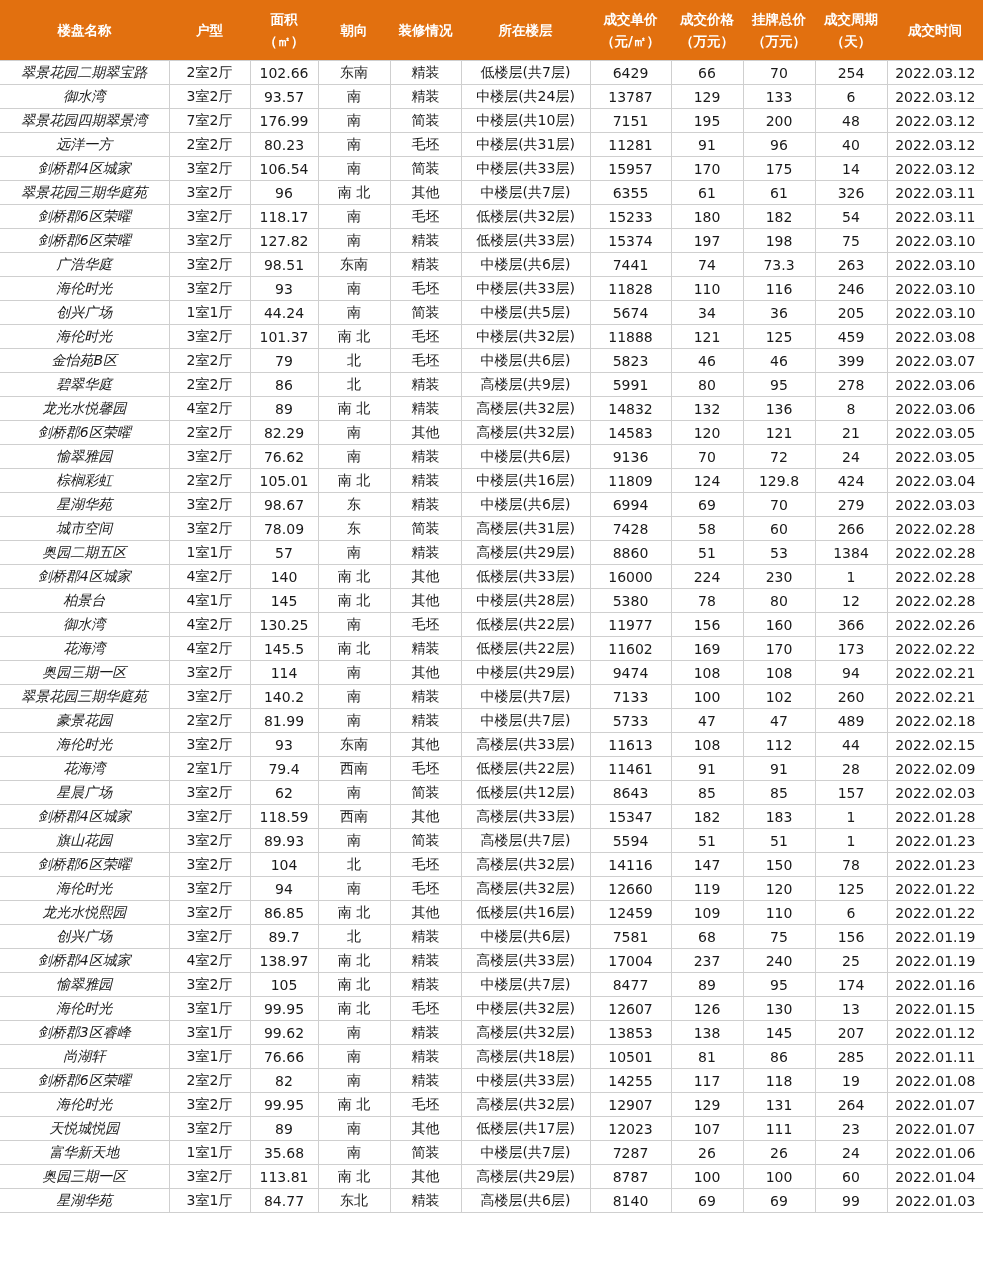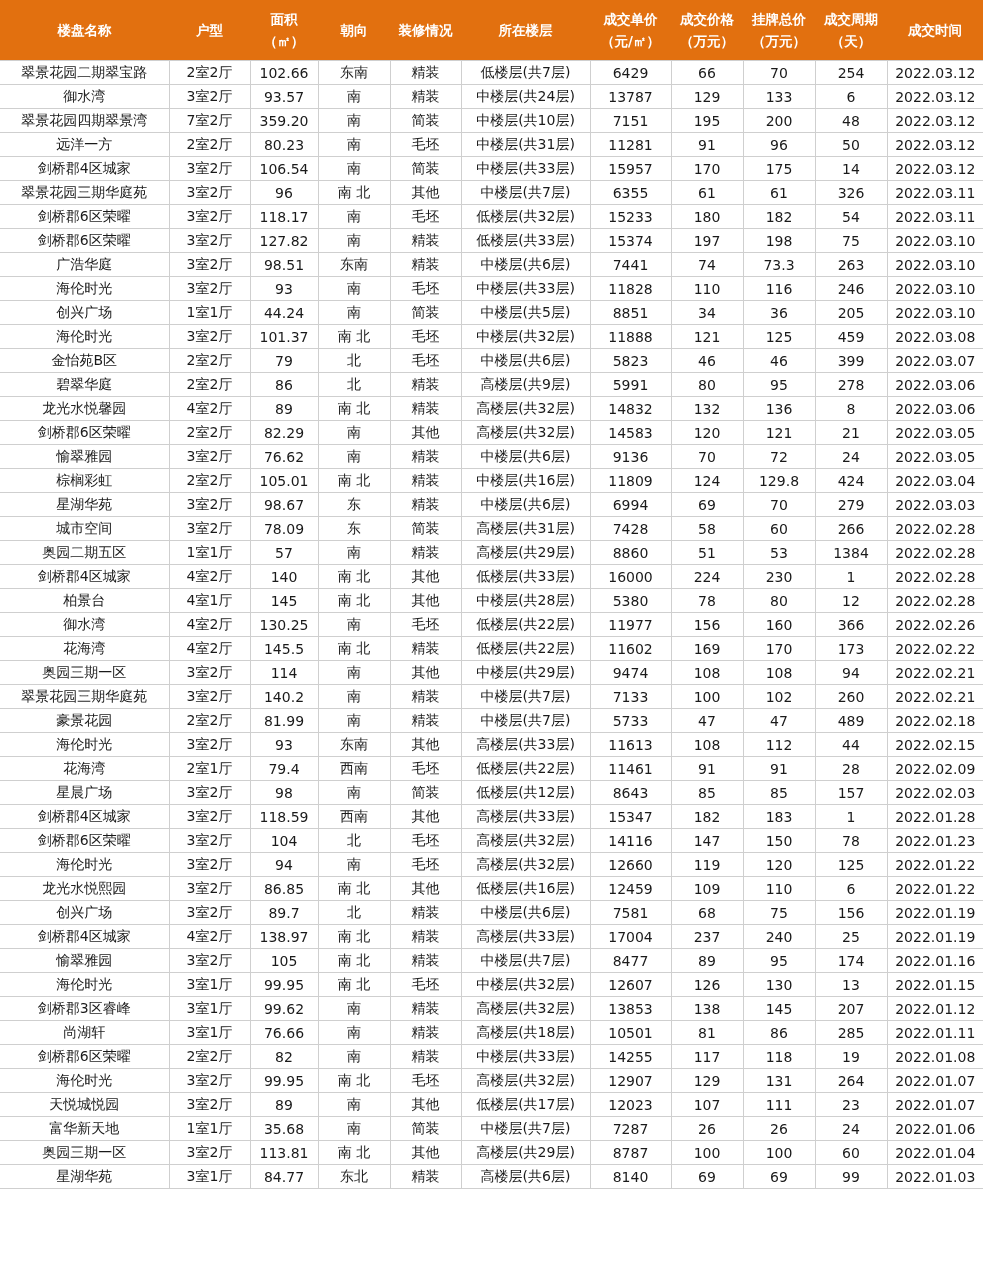--- a/index.html
+++ b/index.html
@@ -11,21 +11,21 @@
   thead th {
     background: #e2700f; color: #ffffff; font-weight: bold; font-size: 13.5px;
     height: 60px; padding: 0; text-align: center; vertical-align: middle; line-height: 22px;
     border: none;
   }
   thead th span { display: block; }
   tbody td {
     height: 23px; padding: 0; text-align: center; vertical-align: middle;
     font-size: 14px; color: #1a1a1a; border: 1px solid #cfcfcf; white-space: nowrap; overflow: hidden;
   }
-  tbody tr td:first-child { border-left: none; }
+  tbody tr td:first-child { border-left: none; font-style: italic; }
   tbody tr td:last-child { border-right: none; }
 </style>
 </head>
 <body>
 
 <table>
   <colgroup>
     <col class="c0">
       <col class="c1">
       <col class="c2">
@@ -103,41 +103,41 @@
         <td>中楼层(共24层)</td>
         <td>13787</td>
         <td>129</td>
         <td>133</td>
         <td>6</td>
         <td>2022.03.12</td>
       </tr>
       <tr>
         <td>翠景花园四期翠景湾</td>
         <td>7室2厅</td>
-        <td>359.20</td>
+        <td>176.99</td>
         <td>南</td>
         <td>简装</td>
         <td>中楼层(共10层)</td>
         <td>7151</td>
         <td>195</td>
         <td>200</td>
         <td>48</td>
         <td>2022.03.12</td>
       </tr>
       <tr>
         <td>远洋一方</td>
         <td>2室2厅</td>
         <td>80.23</td>
         <td>南</td>
         <td>毛坯</td>
         <td>中楼层(共31层)</td>
         <td>11281</td>
         <td>91</td>
         <td>96</td>
-        <td>50</td>
+        <td>40</td>
         <td>2022.03.12</td>
       </tr>
       <tr>
         <td>剑桥郡4区城家</td>
         <td>3室2厅</td>
         <td>106.54</td>
         <td>南</td>
         <td>简装</td>
         <td>中楼层(共33层)</td>
         <td>15957</td>
@@ -211,21 +211,21 @@
         <td>246</td>
         <td>2022.03.10</td>
       </tr>
       <tr>
         <td>创兴广场</td>
         <td>1室1厅</td>
         <td>44.24</td>
         <td>南</td>
         <td>简装</td>
         <td>中楼层(共5层)</td>
-        <td>8851</td>
+        <td>5674</td>
         <td>34</td>
         <td>36</td>
         <td>205</td>
         <td>2022.03.10</td>
       </tr>
       <tr>
         <td>海伦时光</td>
         <td>3室2厅</td>
         <td>101.37</td>
         <td>南 北</td>
@@ -467,21 +467,21 @@
         <td>低楼层(共22层)</td>
         <td>11461</td>
         <td>91</td>
         <td>91</td>
         <td>28</td>
         <td>2022.02.09</td>
       </tr>
       <tr>
         <td>星晨广场</td>
         <td>3室2厅</td>
-        <td>98</td>
+        <td>62</td>
         <td>南</td>
         <td>简装</td>
         <td>低楼层(共12层)</td>
         <td>8643</td>
         <td>85</td>
         <td>85</td>
         <td>157</td>
         <td>2022.02.03</td>
       </tr>
       <tr>
@@ -491,20 +491,33 @@
         <td>西南</td>
         <td>其他</td>
         <td>高楼层(共33层)</td>
         <td>15347</td>
         <td>182</td>
         <td>183</td>
         <td>1</td>
         <td>2022.01.28</td>
       </tr>
       <tr>
+        <td>旗山花园</td>
+        <td>3室2厅</td>
+        <td>89.93</td>
+        <td>南</td>
+        <td>简装</td>
+        <td>高楼层(共7层)</td>
+        <td>5594</td>
+        <td>51</td>
+        <td>51</td>
+        <td>1</td>
+        <td>2022.01.23</td>
+      </tr>
+      <tr>
         <td>剑桥郡6区荣曜</td>
         <td>3室2厅</td>
         <td>104</td>
         <td>北</td>
         <td>毛坯</td>
         <td>高楼层(共32层)</td>
         <td>14116</td>
         <td>147</td>
         <td>150</td>
         <td>78</td>

